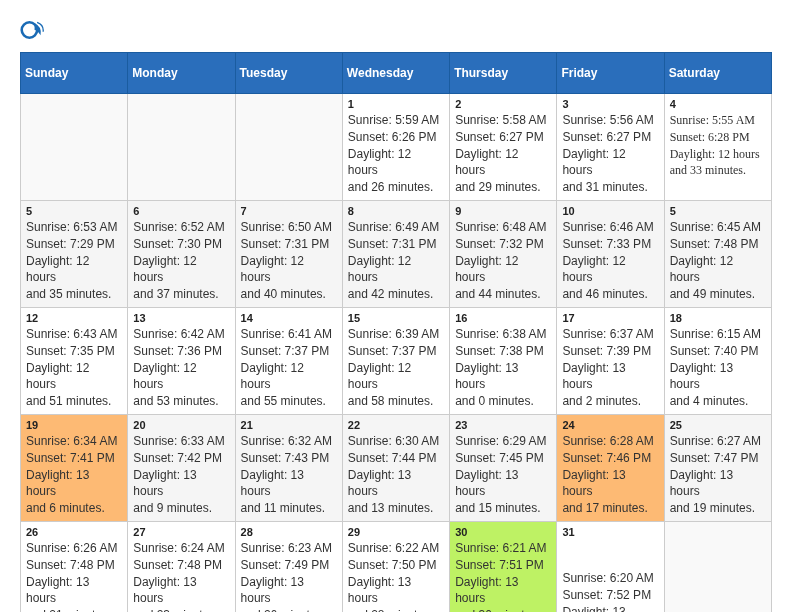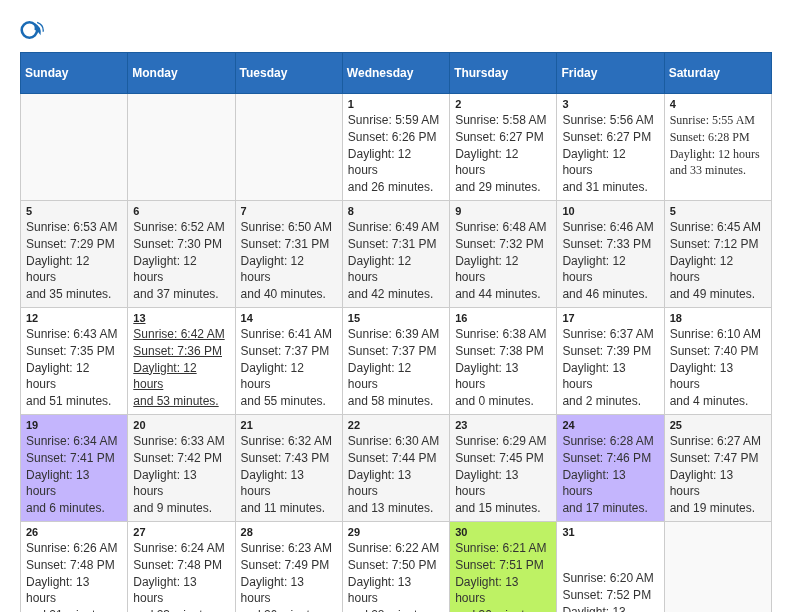--- a/index.html
+++ b/index.html
@@ -208,34 +208,34 @@
           <td style="background: rgb(245, 245, 245);">
             <span class="day-num">10</span>
             <div class="cell-text" style="white-space: pre-line;">Sunrise: 6:46 AM
 Sunset: 7:33 PM
 Daylight: 12 hours
 and 46 minutes.</div>
           </td>
           <td style="background: rgb(245, 245, 245);">
             <span class="day-num">5</span>
             <div class="cell-text" style="white-space: pre-line;">Sunrise: 6:45 AM
-Sunset: 7:12 PM
+Sunset: 7:48 PM
 Daylight: 12 hours
 and 49 minutes.</div>
           </td>
         </tr>
         <tr>
           <td style="background: rgb(255, 255, 255); margin-left: 12px;">
             <span class="day-num">12</span>
             <div class="cell-text" style="white-space: pre-line;">Sunrise: 6:43 AM
 Sunset: 7:35 PM
 Daylight: 12 hours
 and 51 minutes.</div>
           </td>
-          <td style="background: rgb(255, 255, 255); text-decoration: underline;">
+          <td style="background: rgb(255, 255, 255);">
             <span class="day-num">13</span>
             <div class="cell-text" style="white-space: pre-line;">Sunrise: 6:42 AM
 Sunset: 7:36 PM
 Daylight: 12 hours
 and 53 minutes.</div>
           </td>
           <td style="background: rgb(255, 255, 255);">
             <span class="day-num">14</span>
             <div class="cell-text" style="white-space: pre-line;">Sunrise: 6:41 AM
 Sunset: 7:37 PM
@@ -258,28 +258,28 @@
           </td>
           <td style="background: rgb(255, 255, 255);">
             <span class="day-num">17</span>
             <div class="cell-text" style="white-space: pre-line;">Sunrise: 6:37 AM
 Sunset: 7:39 PM
 Daylight: 13 hours
 and 2 minutes.</div>
           </td>
           <td style="background: rgb(255, 255, 255);">
             <span class="day-num">18</span>
-            <div class="cell-text" style="white-space: pre-line;">Sunrise: 6:10 AM
+            <div class="cell-text" style="white-space: pre-line;">Sunrise: 6:15 AM
 Sunset: 7:40 PM
 Daylight: 13 hours
 and 4 minutes.</div>
           </td>
         </tr>
         <tr>
-          <td style="background: #c4b5fd;">
+          <td style="background: #fdba74;">
             <span class="day-num">19</span>
             <div class="cell-text" style="white-space: pre-line;">Sunrise: 6:34 AM
 Sunset: 7:41 PM
 Daylight: 13 hours
 and 6 minutes.</div>
           </td>
           <td style="background: rgb(245, 245, 245);">
             <span class="day-num">20</span>
             <div class="cell-text" style="white-space: pre-line;">Sunrise: 6:33 AM
 Sunset: 7:42 PM
@@ -300,21 +300,21 @@
 Daylight: 13 hours
 and 13 minutes.</div>
           </td>
           <td style="background: rgb(245, 245, 245);">
             <span class="day-num">23</span>
             <div class="cell-text" style="white-space: pre-line;">Sunrise: 6:29 AM
 Sunset: 7:45 PM
 Daylight: 13 hours
 and 15 minutes.</div>
           </td>
-          <td style="background: #c4b5fd;">
+          <td style="background: #fdba74;">
             <span class="day-num">24</span>
             <div class="cell-text" style="white-space: pre-line;">Sunrise: 6:28 AM
 Sunset: 7:46 PM
 Daylight: 13 hours
 and 17 minutes.</div>
           </td>
           <td style="background: rgb(245, 245, 245);">
             <span class="day-num">25</span>
             <div class="cell-text" style="white-space: pre-line;">Sunrise: 6:27 AM
 Sunset: 7:47 PM

